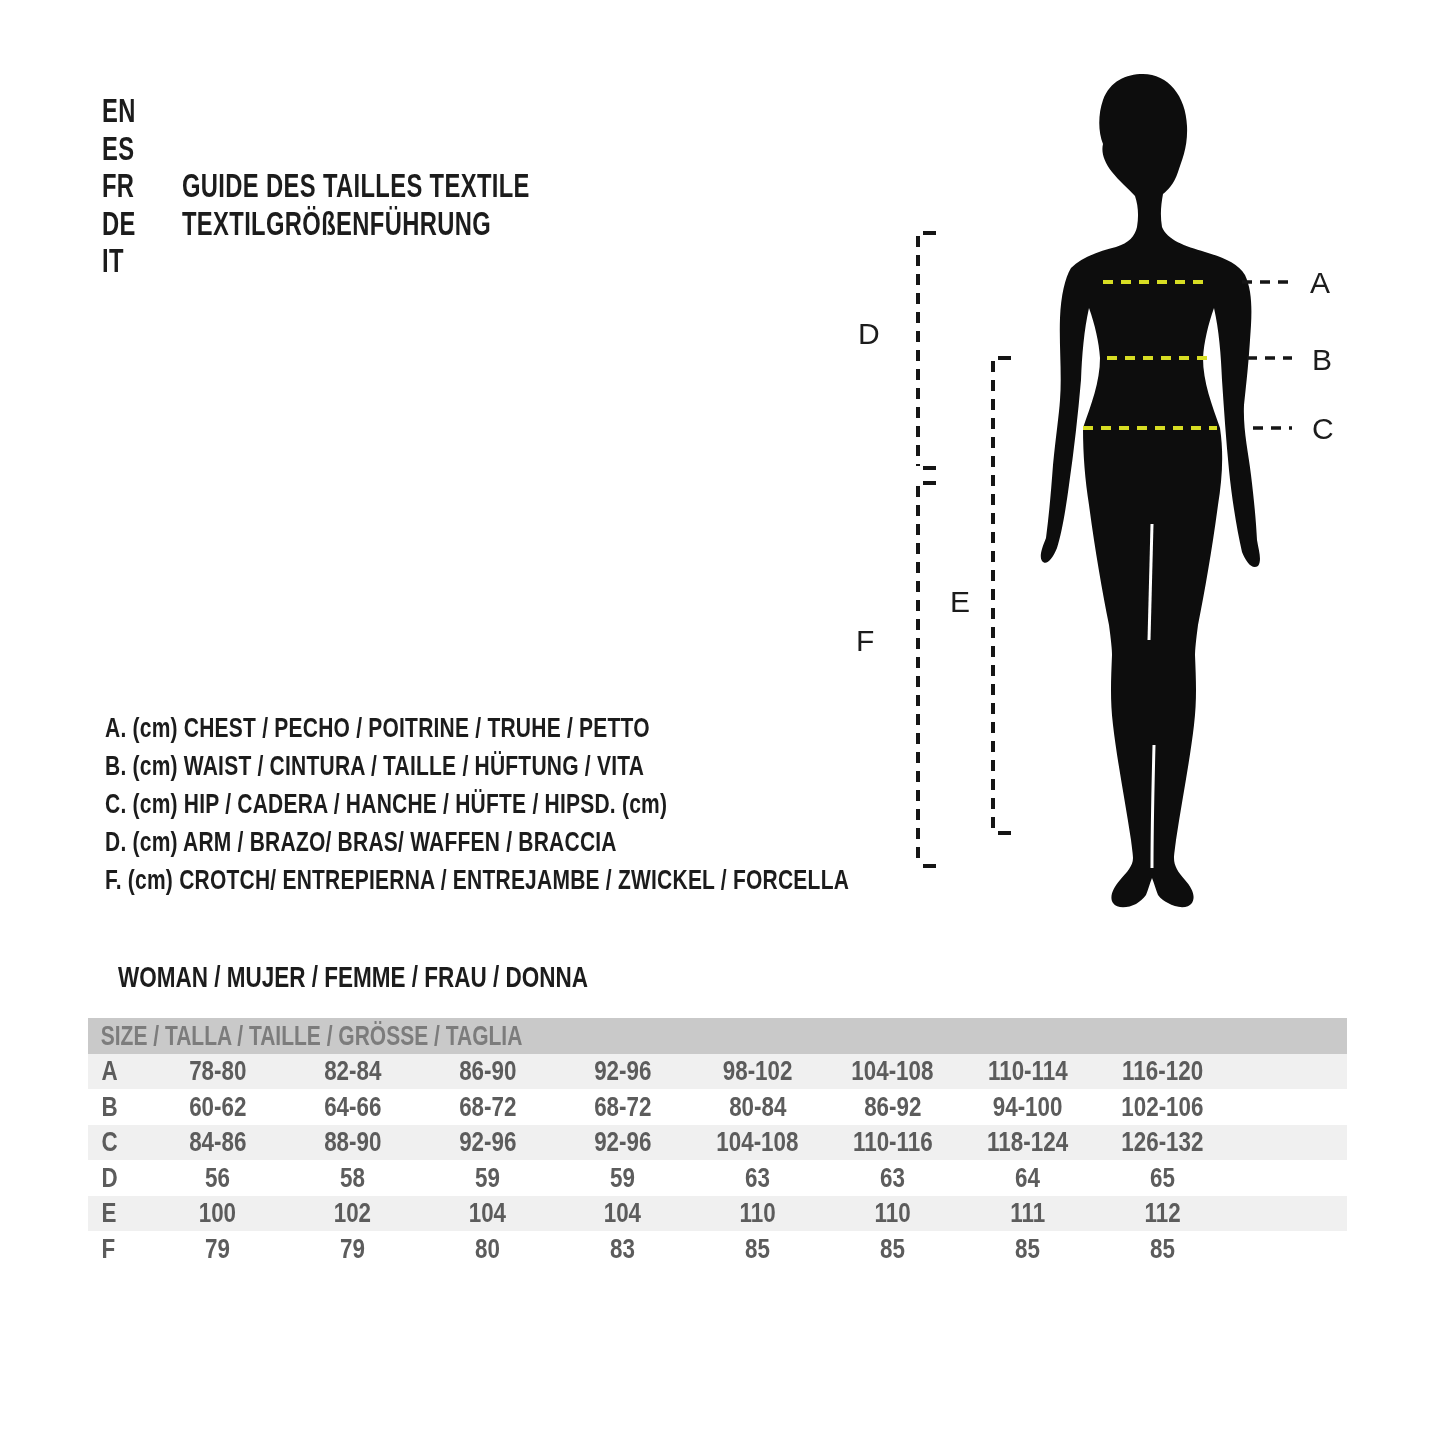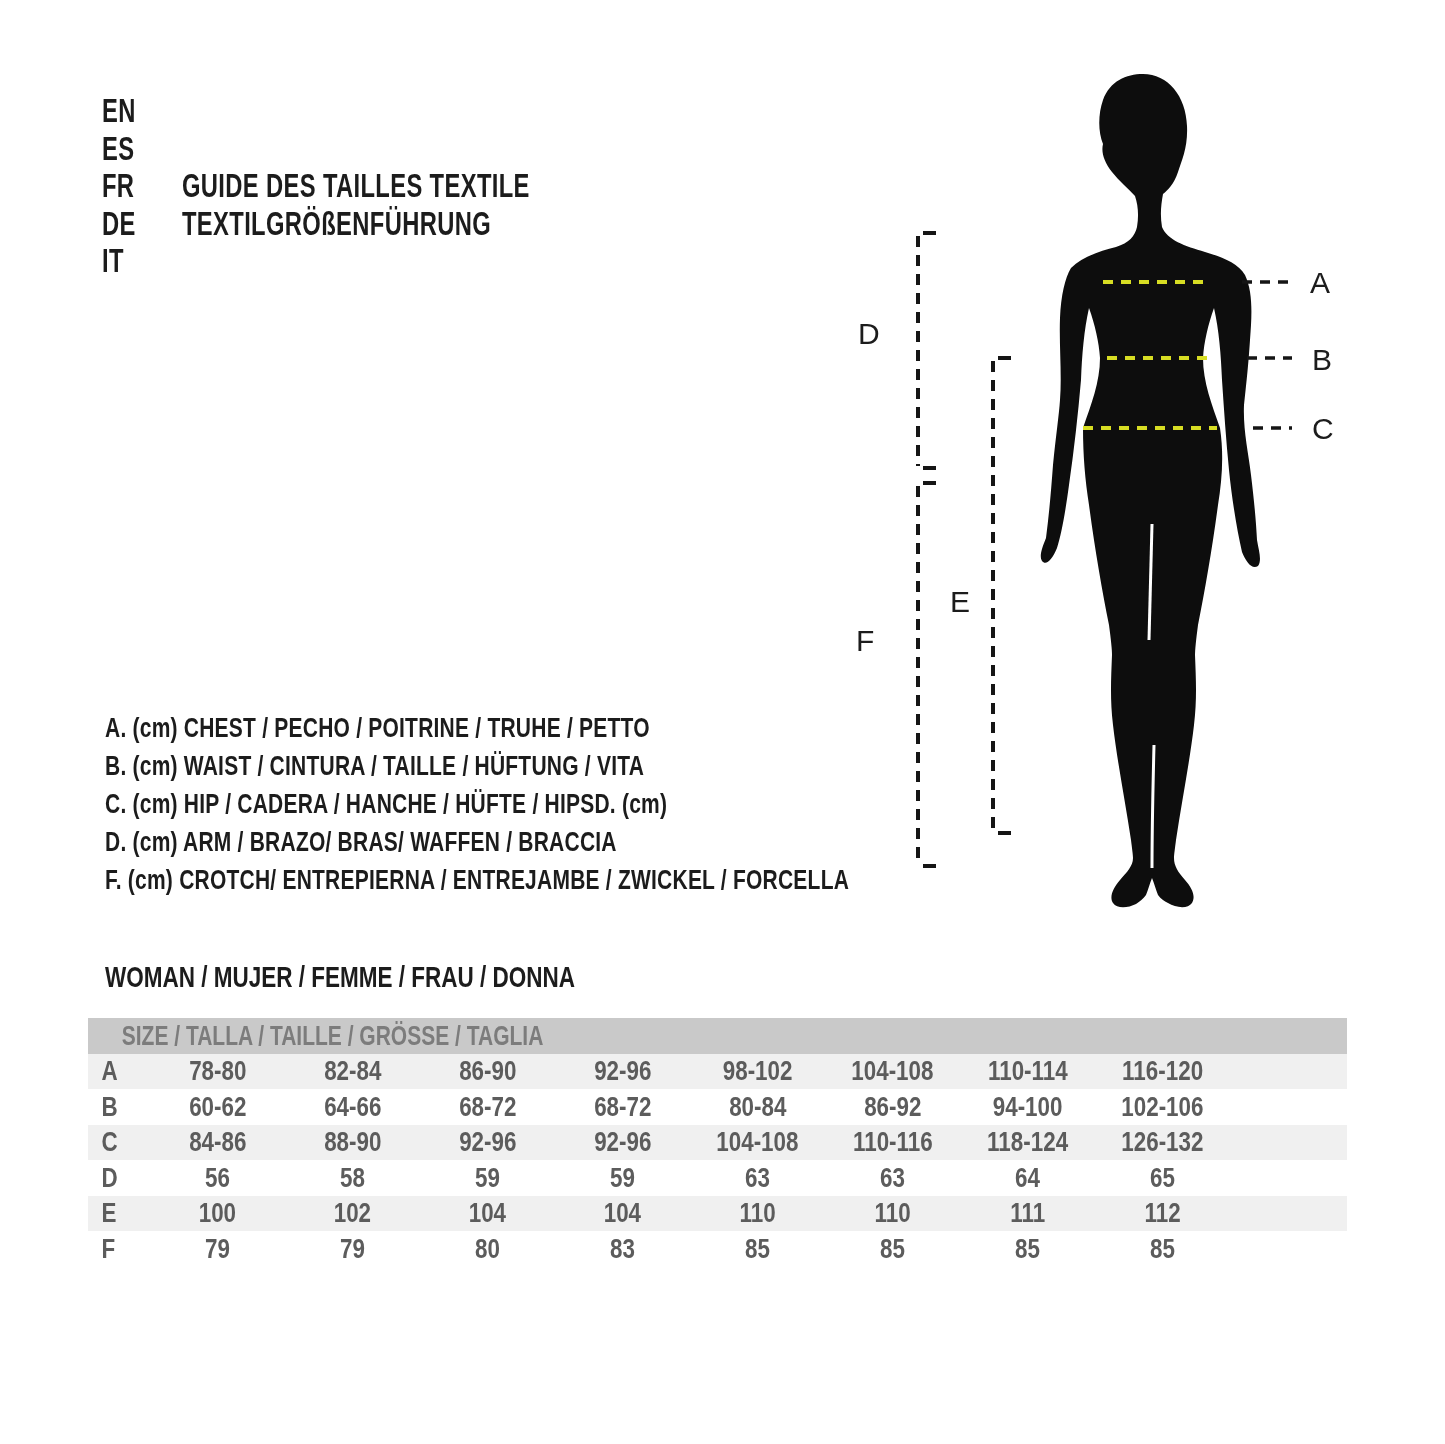--- a/index.html
+++ b/index.html
@@ -17,32 +17,32 @@
   
   .lang-block{position:absolute;left:102px;top:92px;color:var(--text-dark);}
   .lang-row{display:grid;grid-template-columns:80px auto;height:37.6px;align-items:center;
             font-size:33px;font-weight:bold;letter-spacing:0.5px;}
 
   
   .measure-block{position:absolute;left:105px;top:712px;color:var(--text-dark);}
   .measure-line{height:38px;display:flex;font-size:28px;font-weight:bold;letter-spacing:0.3px;}
 
   
-  .gender-title{position:absolute;left:105px;top:958px;height:38px;display:flex;align-items:center;
+  .gender-title{position:absolute;left:118px;top:958px;height:38px;display:flex;align-items:center;
                 font-size:30px;font-weight:bold;color:var(--text-dark);}
 
   
   .diagram{position:absolute;left:840px;top:60px;width:510px;height:870px;}
   .diagram text{font-family:"Liberation Sans",sans-serif;font-size:30px;fill:var(--text-dark);}
 
   
   .size-table{position:absolute;left:88px;top:1018px;width:1259px;border-collapse:collapse;table-layout:fixed;}
   .size-table th,.size-table td{height:35.5px;padding:0;font-weight:bold;text-align:center;vertical-align:middle;
     font-size:28px;color:var(--table-text);}
-  .size-table .bar-row th{background:var(--header-bar-bg);color:var(--header-bar-text);text-align:left;padding-left:21px;}
+  .size-table .bar-row th{background:var(--header-bar-bg);color:var(--header-bar-text);text-align:left;}
   .size-table .bar-row .cond75{padding-left:17px;}
   .size-table .row-label{text-align:left;}
   .size-table .row-label .condc{transform-origin:0 50%;padding-left:17px;}
   .size-table tbody tr:nth-child(odd){background:var(--row-stripe);}
   .col-label{width:62px;} .col-size{width:135px;} .col-fill{width:auto;}
 </style>
 </head>
 <body>
 
 <div class="canvas">

